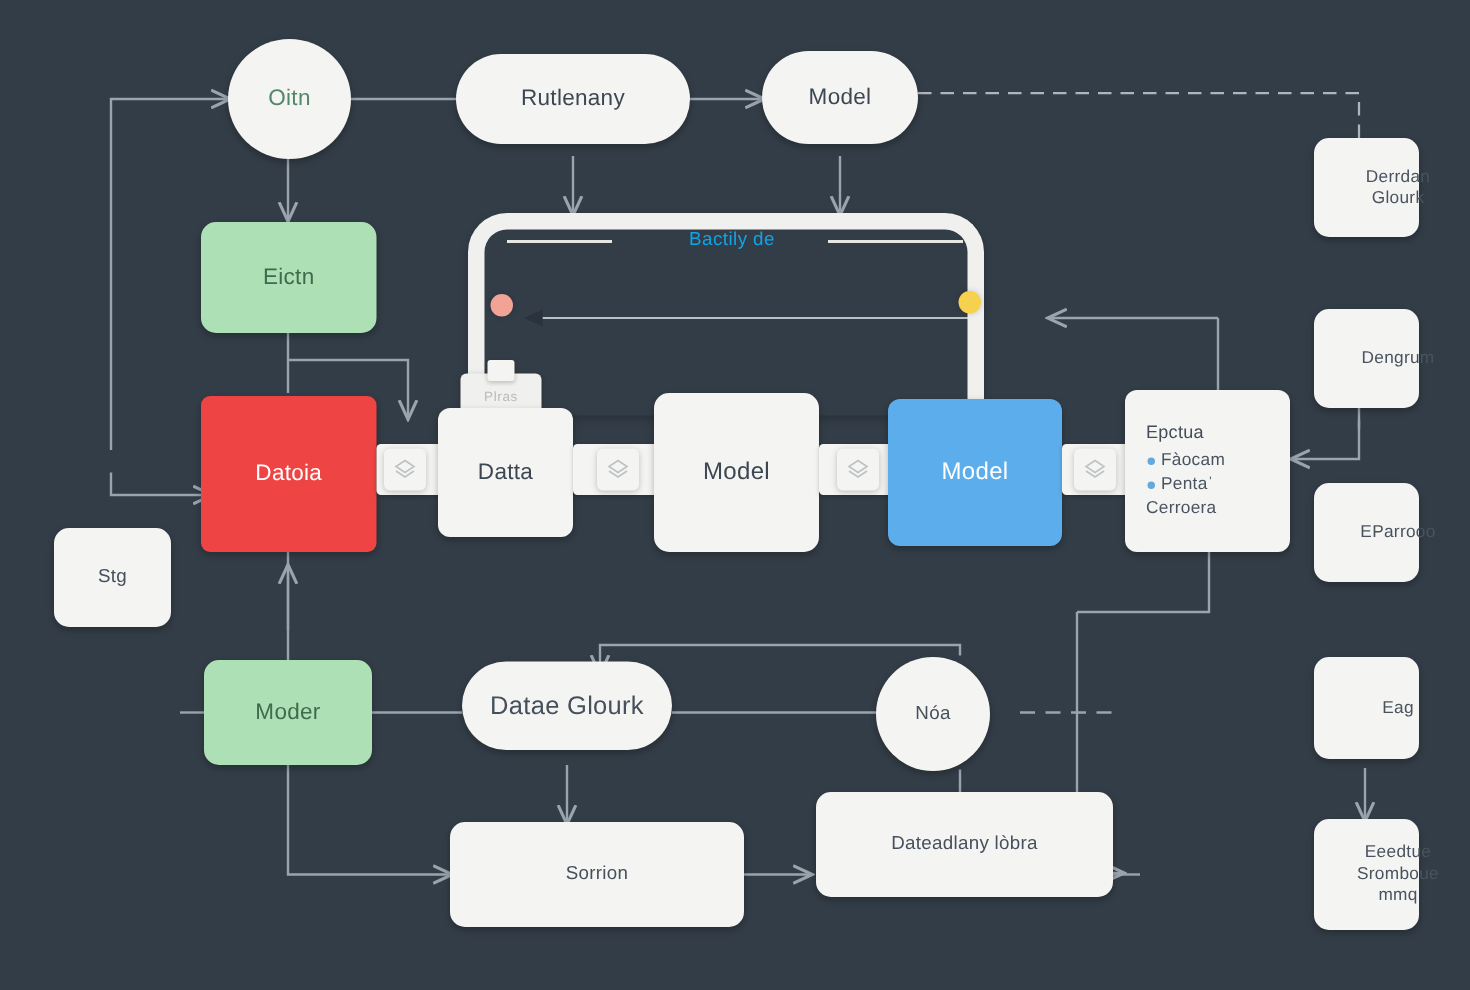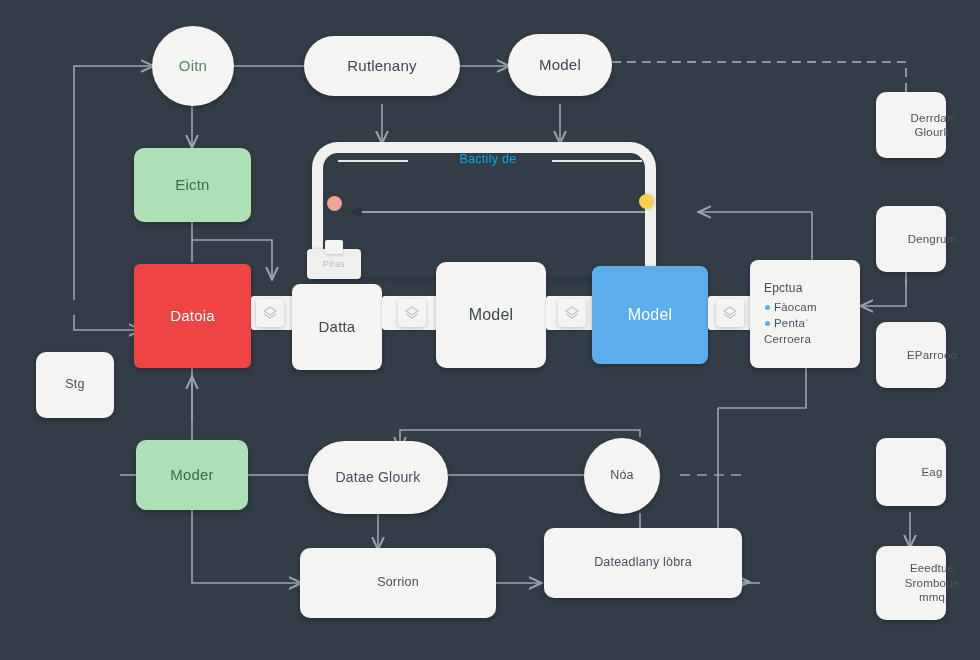--- a/index.html
+++ b/index.html
@@ -197,21 +197,21 @@
   </div>
 
   <div class="stub" style="left:251px; top:296px; width:46px; height:34px; border-radius:3px;"></div>
   <div class="conn-icon" style="left:256px; top:299px; width:28px; height:28px;">
     <svg width="16" height="16" viewBox="0 0 16 16" stroke="#7e878f" fill="none" stroke-width="1.1">
       <path d="M8 2 L14 6 L8 10 L2 6 Z"></path>
       <path d="M2 9 L8 13 L14 9"></path>
     </svg>
   </div>
 
-  <div class="node" style="left:292px; top:284px; width:90px; height:86px; border-radius:8px;">
+  <div class="node" style="left:292px; top:272px; width:90px; height:86px; border-radius:8px;">
     <span>Datta</span>
   </div>
 
   <div class="stub" style="left:382px; top:296px; width:62px; height:34px; border-radius:3px;"></div>
   <div class="conn-icon" style="left:398px; top:299px; width:28px; height:28px;">
     <svg width="16" height="16" viewBox="0 0 16 16" stroke="#7e878f" fill="none" stroke-width="1.1">
       <path d="M8 2 L14 6 L8 10 L2 6 Z"></path>
       <path d="M2 9 L8 13 L14 9"></path>
     </svg>
   </div>
@@ -271,21 +271,21 @@
   <div class="node tiny-txt multiline" style="left:876px; top:546px; width:70px; height:74px;">
     <span>Eeedtue</span>
     <span>Sromboue</span>
     <span>mmq</span>
   </div>
 
   <div class="node green-light" style="left:136px; top:440px; width:112px; height:70px;">
     <span>Moder</span>
   </div>
 
-  <div class="node pill small-txt" style="left:308px; top:441px; width:140px; height:73px; font-size:14px;">
+  <div class="node pill small-txt" style="left:308px; top:441px; width:140px; height:59px; font-size:17px;">
     <span>Datae Glourk</span>
   </div>
 
   <div class="node circle small-txt" style="left:584px; top:438px; width:76px; height:76px;">
     <span>Nóa</span>
   </div>
 
   <div class="node small-txt" style="left:300px; top:548px; width:196px; height:70px;">
     <span>Sorrion</span>
   </div>

